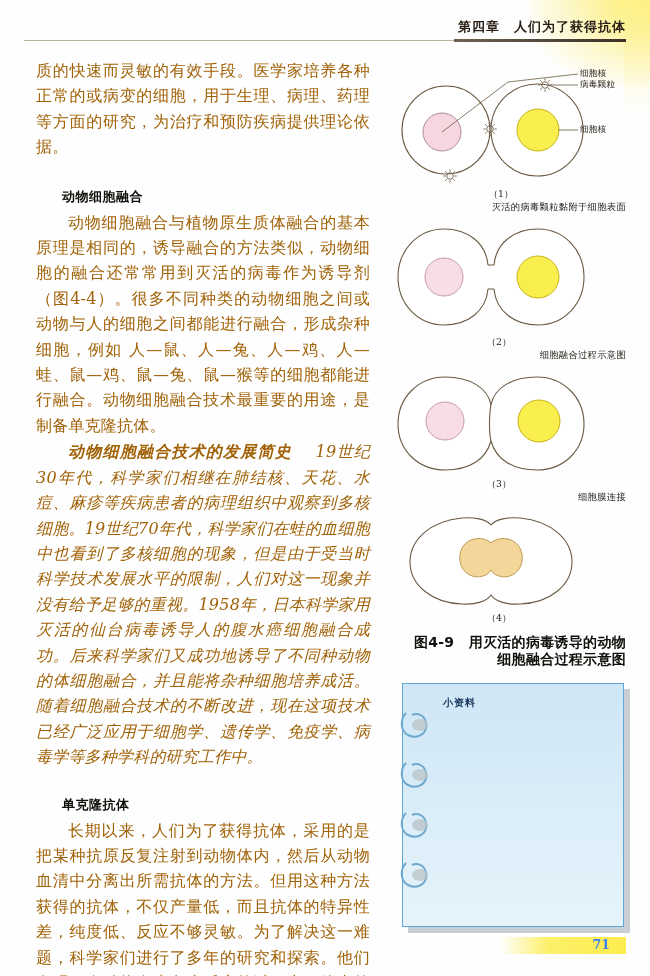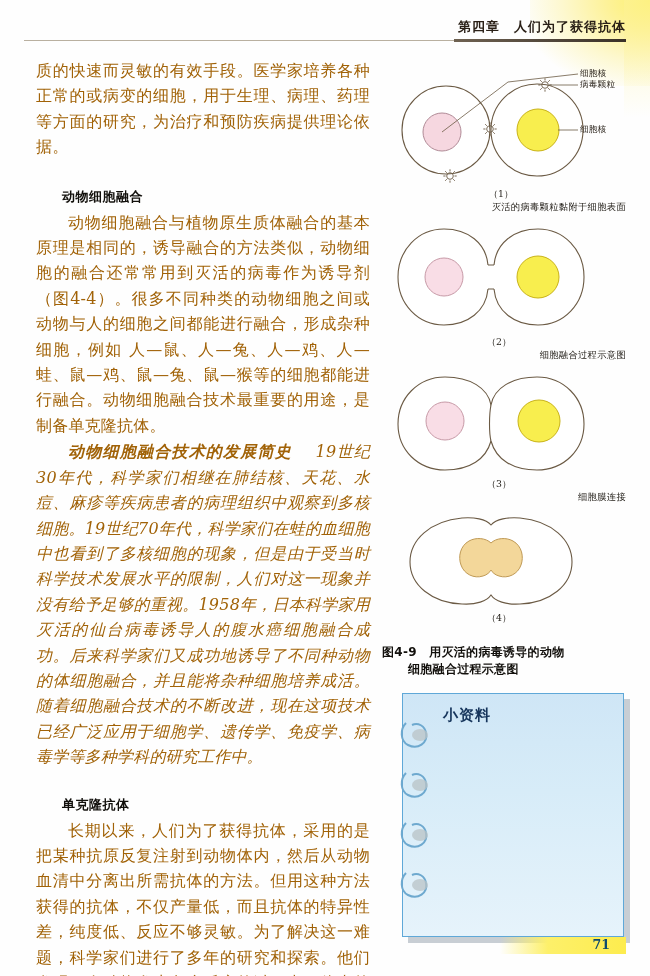--- a/index.html
+++ b/index.html
@@ -102,27 +102,27 @@
     letter-spacing:.3px;
   }
   .panel-num{
     text-align:center;
     font-family:"DejaVu Serif", serif;
     font-size:9.3px;
     color:#24201a;
     line-height:13px;
   }
   .fig-cap{
-    margin-top:20px;
+    margin-top:10px;
     font-family:"DejaVu Sans", sans-serif;
     font-weight:bold;
-    font-size:12px;
+    font-size:14px;
     color:#12100c;
     line-height:16.5px;
-    text-align:left;
+    text-align:right;
     letter-spacing:.3px;
   }
   .fig-cap .cap2{ display:block; padding-left:26px; }
   .lead-label{
     position:absolute;
     font-family:Liberation Mono, monospace;
     font-size:8.6px;
     color:#2b241c;
     white-space:nowrap;
     letter-spacing:.2px;
@@ -144,21 +144,21 @@
     border:1.6px solid #5fa8d8;
     background:linear-gradient(to bottom,#cfe6f6 0%,#d7ecf8 40%,#e6f3fb 100%);
     padding:12px 12px 14px 40px;
     box-sizing:border-box;
     min-height:244px;
   }
   .notebox h4{
     margin:0 0 2px 0;
     font-family:"DejaVu Sans", sans-serif;
     font-weight:bold;
-    font-size:15px;
+    font-size:10px;
     color:#16355c;
     letter-spacing:1px;
   }
   .notebox p{
     margin:0;
     font-family:"DejaVu Serif", serif;
     font-style:italic;
     font-size:11.6px;
     line-height:20.6px;
     color:#1d2f4e;
@@ -173,21 +173,21 @@
 
   
   .folio-bar{
     position:absolute;right:24px;bottom:22px;
     width:126px;height:17px;
     background:linear-gradient(to right, rgba(255,244,120,0) 0%, #fdf06a 38%, #fdec4e 100%);
   }
   .folio-num{
     position:absolute;right:40px;bottom:24px;
     font-family:"DejaVu Serif", serif;
-    font-weight:bold;font-size:12.5px;color:#0c4a6e;
+    font-weight:bold;font-size:12.5px;color:#3b82f6;
   }
 </style>
 </head>
 <body>
 
 <div id="page">
 
   <div class="corner-wash"></div>
   <div class="edge-wash"></div>
 

